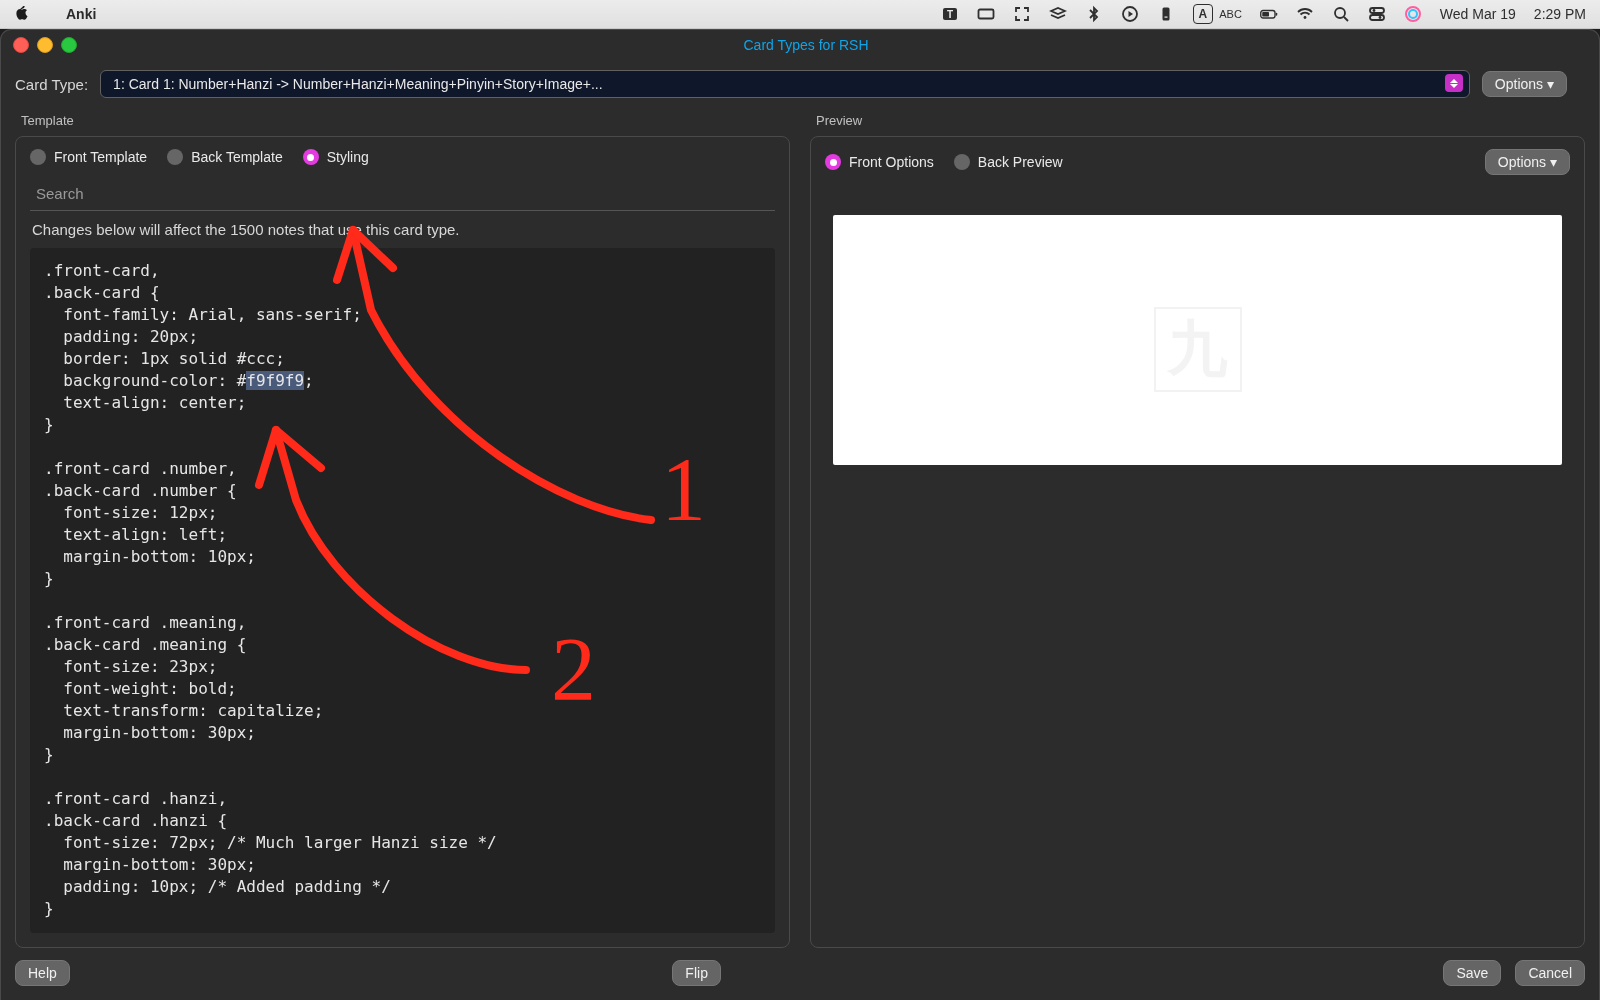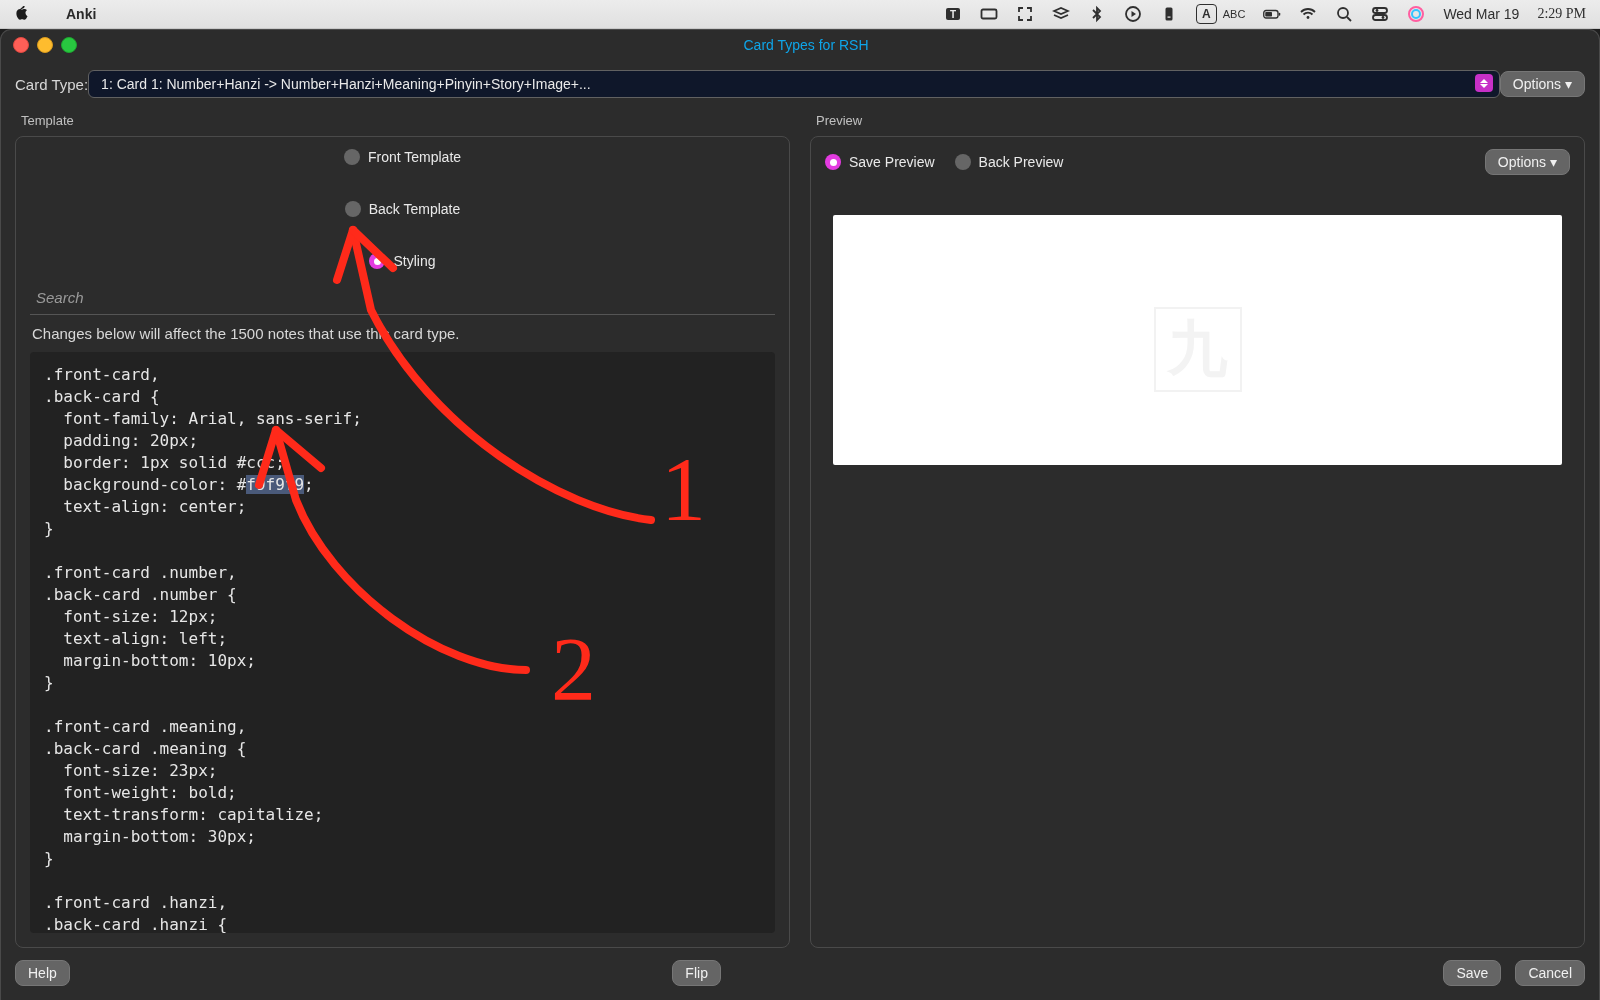--- a/index.html
+++ b/index.html
@@ -13,40 +13,40 @@
 
 .window{position:absolute;left:0;top:29px;right:0;bottom:0;background:#2c2c2c;border-top-left-radius:11px;border-top-right-radius:11px;border:1px solid #4a4a4a;border-bottom:none;display:flex;flex-direction:column;}
 .titlebar{height:30px;display:flex;align-items:center;padding:0 12px;}
 .traffic{display:flex;gap:8px;align-items:center;}
 .tl{width:14px;height:14px;border-radius:50%;}
 .tl.red{background:#ff5f57;border:1px solid #e04840;}
 .tl.yellow{background:#febc2e;border:1px solid #d99a1d;}
 .tl.green{background:#28c840;border:1px solid #1ea630;}
 .titlebar .title{position:absolute;left:12px;right:0;text-align:center;color:#0ea5e9;font-weight:400;pointer-events:none;}
 
-.toprow{display:flex;align-items:center;padding:10px 14px 12px 14px;}
+.toprow{display:flex;align-items:center;padding:10px 32px 12px 14px;gap:12px;}
 .toprow .lbl{color:#d7d7d7;font-size:15px;}
 .select{flex:1;display:flex;align-items:center;background:#0f172a;border:1px solid #616161;border-radius:6px;height:26px;padding:0 30px 0 12px;position:relative;color:#e9e9e9;}
 .select .chev{position:absolute;right:6px;top:3px;width:18px;height:18px;border-radius:4px;background:#c730c7;display:flex;flex-direction:column;align-items:center;justify-content:center;gap:1px;}
 .select .chev:before{content:'';border-left:4px solid transparent;border-right:4px solid transparent;border-bottom:4px solid #fff;}
 .select .chev:after{content:'';border-left:4px solid transparent;border-right:4px solid transparent;border-top:4px solid #fff;}
 .btn{background:#656565;border:1px solid #767676;border-radius:8px;padding:4px 12px;color:#f0f0f0;font-size:14px;display:inline-flex;align-items:center;gap:5px;cursor:default;}
 
 .cols{flex:1;display:flex;padding:0 14px;gap:20px;min-height:0;}
 .col{flex:1;display:flex;flex-direction:column;min-width:0;}
 .sect-lbl{color:#c0c0c0;font-size:13px;margin:3px 3px 8px 6px;}
 .panel{flex:1;border:1px solid #4a4a4a;border-radius:8px;background:#2c2c2c;display:flex;flex-direction:column;min-height:0;overflow:hidden;}
-.radios{display:flex;align-items:center;gap:36px;padding:12px 14px;flex-direction:column;}
+.radios{display:flex;align-items:center;gap:20px;padding:12px 14px;}
 .radio{display:flex;align-items:center;gap:8px;color:#e9e9e9;}
 .rdot{width:16px;height:16px;border-radius:50%;background:#666;display:flex;align-items:center;justify-content:center;}
 .rdot.on{background:#e33be0;}
 .rdot.on:after{content:'';width:7px;height:7px;border-radius:50%;background:#fff;}
 .radio-row-right{margin-left:auto;}
 .searchbar{margin:0 14px;border-bottom:1px solid #555;padding:7px 4px;}
-.searchbar input{background:transparent;border:none;outline:none;color:#f9a8d4;font-size:15px;width:100%;font-style:italic;}
+.searchbar input{background:transparent;border:none;outline:none;color:#f9a8d4;font-size:15px;width:100%;}
 .searchbar input::placeholder{color:#9a9a9a;}
 .note-affect{color:#d7d7d7;padding:10px 16px 10px 16px;font-size:15px;}
 .code{flex:1;background:#222;margin:0 14px 14px 14px;border-radius:4px;overflow:auto;padding:12px 14px;font-family:Menlo,Consolas,monospace;font-size:16px;line-height:22px;color:#e6e6e6;white-space:pre;position:relative;}
 .code .hl{background:#4a5a7a;margin-top:32px;}
 
 .prevtop{display:flex;align-items:center;padding:12px 14px;}
 .preview-card{margin:28px 22px 0 22px;height:250px;background:#ffffff;border-radius:2px;position:relative;}
 .preview-card .faint{position:absolute;top:92px;left:50%;transform:translateX(-50%);font-size:60px;color:#f3f3f3;font-weight:700;border:2px solid #f2f2f2;padding:0 12px;}
 
 .bottombar{display:flex;align-items:center;padding:12px 14px 14px 14px;gap:14px;}
@@ -146,21 +146,21 @@
           <circle cx="12" cy="12.5" r="1.4" fill="#2f2f2f"></circle>
         </svg>
       </span>
     <span class="mb-icon">
         <svg viewBox="0 0 18 18">
           <circle cx="9" cy="9" r="7" fill="none" stroke="#ff5ea0" stroke-width="2"></circle>
           <circle cx="9" cy="9" r="4" fill="none" stroke="#34c3ff" stroke-width="2"></circle>
         </svg>
       </span>
     <span style="color:#2f2f2f;">Wed Mar 19</span>
-    <span style="color:#2f2f2f;font-family:Liberation Serif, serif;">2:29 PM</span>
+    <span style="color:#2f2f2f;">2:29 PM</span>
   </div>
 </div>
 
 <div class="window">
   <div class="titlebar">
     <div class="traffic">
       <div class="tl red"></div>
       <div class="tl yellow"></div>
       <div class="tl green"></div>
     </div>
@@ -240,21 +240,21 @@
 .back-card .pinyin {</span></div>
       </div>
     </div>
 
     <div class="col">
       <div class="sect-lbl">Preview</div>
       <div class="panel">
         <div class="prevtop">
           <label class="radio">
               <span class="rdot on"></span>
-              <span>Save Preview</span>
+              <span>Front Options</span>
             </label>
           <label class="radio" style="margin-left:20px;">
               <span class="rdot"></span>
               <span>Back Preview</span>
             </label>
           <div class="radio-row-right">
             <div class="btn">
                 <span>Options ▾</span>
               </div>
           </div>

